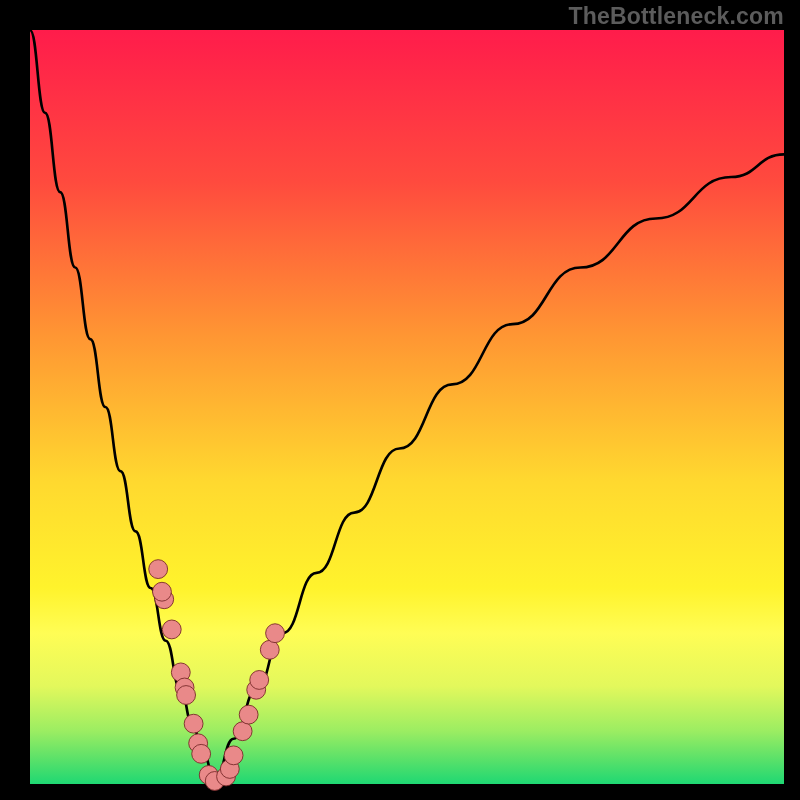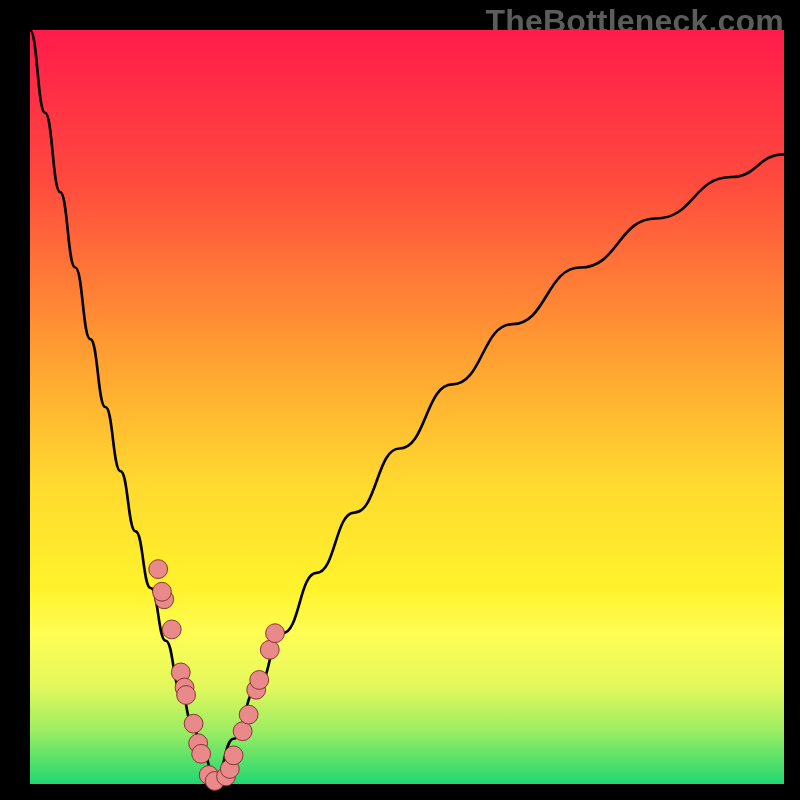--- a/index.html
+++ b/index.html
@@ -26,21 +26,21 @@
   }
   .bg-gradient {
     position: absolute;
     left: 0; top: 0;
     width: 100%; height: 100%;
   }
   .watermark {
     position: absolute;
     top: 3px;
     right: 16px;
-    font-size: 32px;
+    font-size: 23px;
     font-weight: 600;
     color: #5c5c5c;
     letter-spacing: 0.2px;
   }
   svg.curves {
     position: absolute;
     left: 0; top: 0;
     width: 100%; height: 100%;
     overflow: visible;
   }

